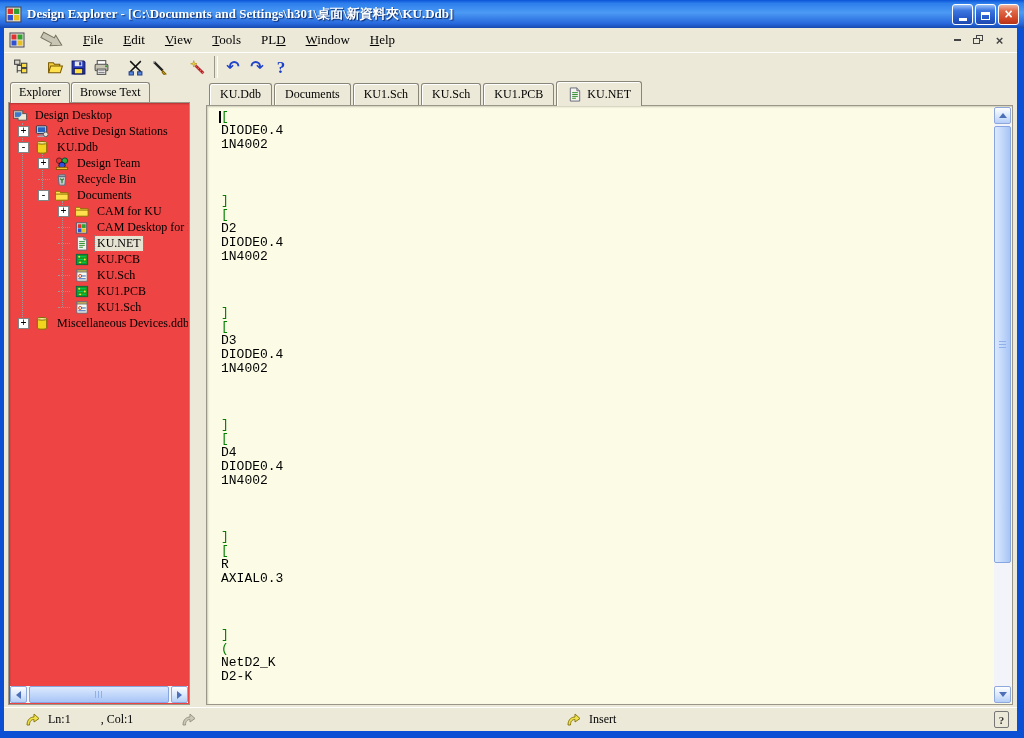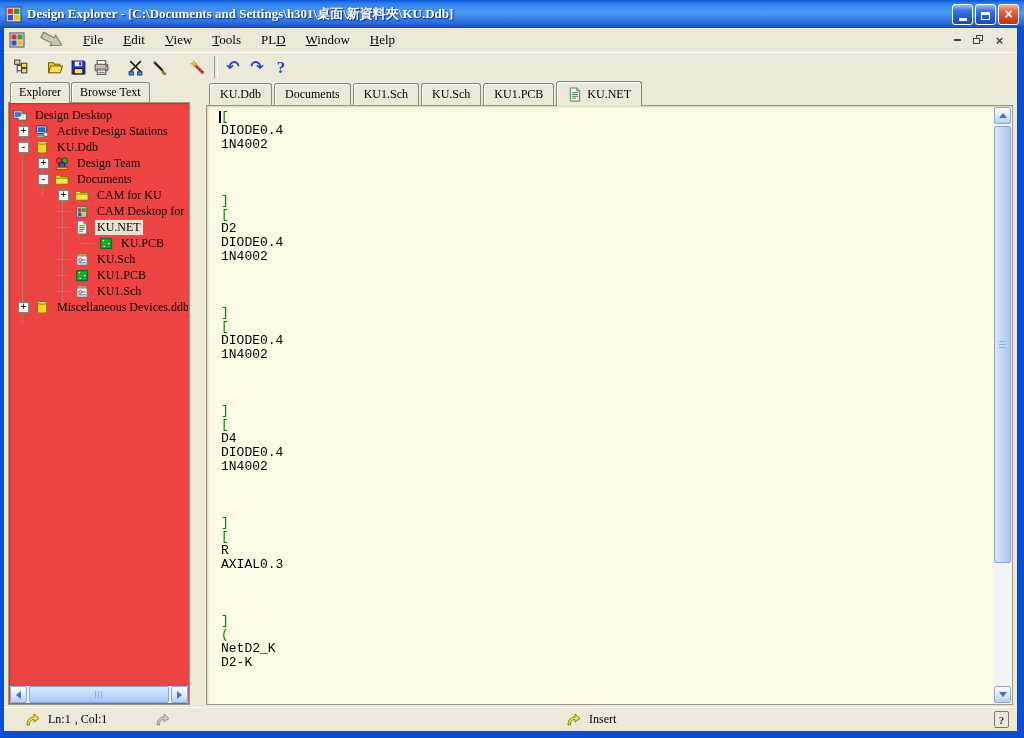--- a/index.html
+++ b/index.html
@@ -91,21 +91,21 @@
   .vthumb{position:absolute;left:0;top:19px;height:437px;width:17px;box-sizing:border-box;
     background:linear-gradient(90deg,#DCE9FE,#C2D8FB 50%,#A8C4F6);border:1px solid #87A5DE;border-radius:2px;}
   .vthumb::after{content:"";position:absolute;top:50%;left:4px;right:4px;height:9px;margin-top:-4px;
     background:repeating-linear-gradient(180deg,#8FB0E8 0 1px,transparent 1px 3px);}
   
   .statusbar{position:absolute;left:0;right:0;bottom:0;height:24px;border-top:1px solid #FFF;
     display:flex;align-items:center;font-size:12px;padding:0 21px;box-sizing:border-box;color:#000;}
   .s-arrow{display:flex;margin-right:7px;}
   .s-arrow svg{width:16px;height:13px;}
   .s-arrow.gray{margin-left:48px;}
-  .colsp{margin-left:4px;}
+  .colsp{margin-left:30px;}
   .insert-group{position:absolute;left:562px;display:flex;align-items:center;}
   .help-badge{position:absolute;right:8px;width:13px;height:15px;border:1px solid #777;background:#ECE9D8;
     font:bold 11px "Liberation Serif",serif;display:flex;align-items:center;justify-content:center;color:#333;border-radius:2px;}
 </style>
 </head>
 <body>
 
 <div class="window">
 
   <div class="titlebar">
@@ -286,20 +286,31 @@
                 <svg viewBox="0 0 16 16">
                   <circle cx="5" cy="5" r="3" fill="#E83030" stroke="#602020"></circle>
                   <circle cx="11" cy="5" r="3" fill="#30B030" stroke="#044"></circle>
                   <circle cx="8" cy="10" r="3.4" fill="#3050E0" stroke="#113"></circle>
                   <rect x="2" y="12" width="12" height="2.4" fill="#F0C030" stroke="#885500"></rect>
                 </svg>
               </span>
               <span class="tlabel">Design Team</span>
             </div>
             <div class="trow" style="padding-left: 28px;">
+              <span class="tstub"></span>
+              <span class="ticon">
+                <svg viewBox="0 0 16 16">
+                  <path d="M5 3 L11 3 12 5 4 5 Z" fill="#AEB4BA" stroke="#556677"></path>
+                  <path d="M4 5 L12 5 11 14 5 14 Z" fill="#C8CCD0" stroke="#556677"></path>
+                  <path d="M6 7 L8 9 M10 7 L8 9 M8 9 L8 12" stroke="#2A7A2A" stroke-width="1.3" fill="none"></path>
+                </svg>
+              </span>
+              <span class="tlabel">Recycle Bin</span>
+            </div>
+            <div class="trow" style="padding-left: 28px;">
               <span class="tbox">-</span>
               <span class="ticon">
                 <svg viewBox="0 0 16 16">
                   <path d="M1 13 V3.5 L5.5 3.5 6.5 5 14.5 5 14.5 13 Z" fill="#FFE14D" stroke="#8A6D00"></path>
                   <path d="M1 6.5 H14.5" stroke="#8A6D00"></path>
                 </svg>
               </span>
               <span class="tlabel">Documents</span>
             </div>
             <div class="trow" style="padding-left: 48px;">
@@ -329,21 +340,21 @@
               <span class="tstub"></span>
               <span class="ticon">
                 <svg viewBox="0 0 16 16">
                   <path d="M3 1 L10 1 13 4 13 15 3 15 Z" fill="#F4F4EE" stroke="#667"></path>
                   <path d="M10 1 L10 4 13 4" fill="#D0D0C8" stroke="#667"></path>
                   <path d="M5 6 H11 M5 8 H11 M5 10 H11 M5 12 H9" stroke="#2A8A2A" stroke-width="1"></path>
                 </svg>
               </span>
               <span class="tlabel">KU.NET</span>
             </div>
-            <div class="trow" style="padding-left: 72px;">
+            <div class="trow" style="padding-left: 48px;">
               <span class="tstub"></span>
               <span class="ticon">
                 <svg viewBox="0 0 16 16">
                   <rect x="2" y="2.5" width="12" height="11" fill="#1A9A1A" stroke="#006644"></rect>
                   <path d="M4 5 H12 M4 8 H12 M4 11 H12" stroke="#00CC66" stroke-width="1"></path>
                   <circle cx="5" cy="5" r="1" fill="#FFE040"></circle>
                   <circle cx="11" cy="8" r="1" fill="#FFE040"></circle>
                   <circle cx="6" cy="11" r="1" fill="#FFE040"></circle>
                 </svg>
               </span>
@@ -449,20 +460,21 @@
             <div class="line sym">]</div>
             <div class="line sym">[</div>
             <div class="line">D2</div>
             <div class="line">DIODE0.4</div>
             <div class="line">1N4002</div>
             <div class="line"></div>
             <div class="line"></div>
             <div class="line"></div>
             <div class="line sym">]</div>
             <div class="line sym">[</div>
+            <div class="line">D3</div>
             <div class="line">DIODE0.4</div>
             <div class="line">1N4002</div>
             <div class="line"></div>
             <div class="line"></div>
             <div class="line"></div>
             <div class="line sym">]</div>
             <div class="line sym">[</div>
             <div class="line">D4</div>
             <div class="line">DIODE0.4</div>
             <div class="line">1N4002</div>

